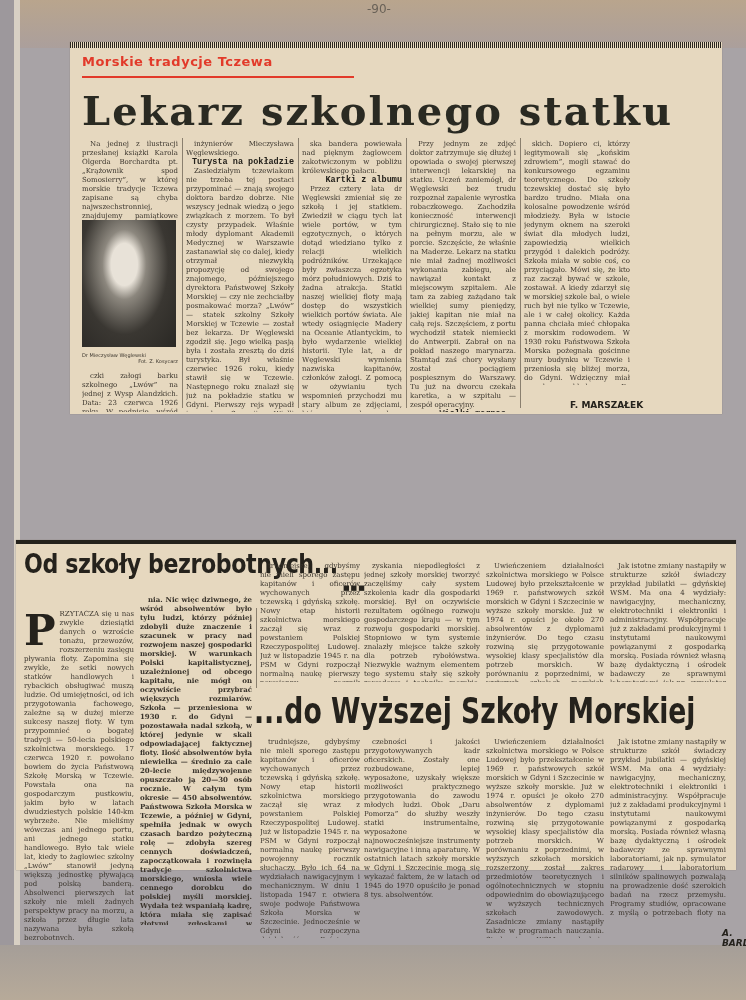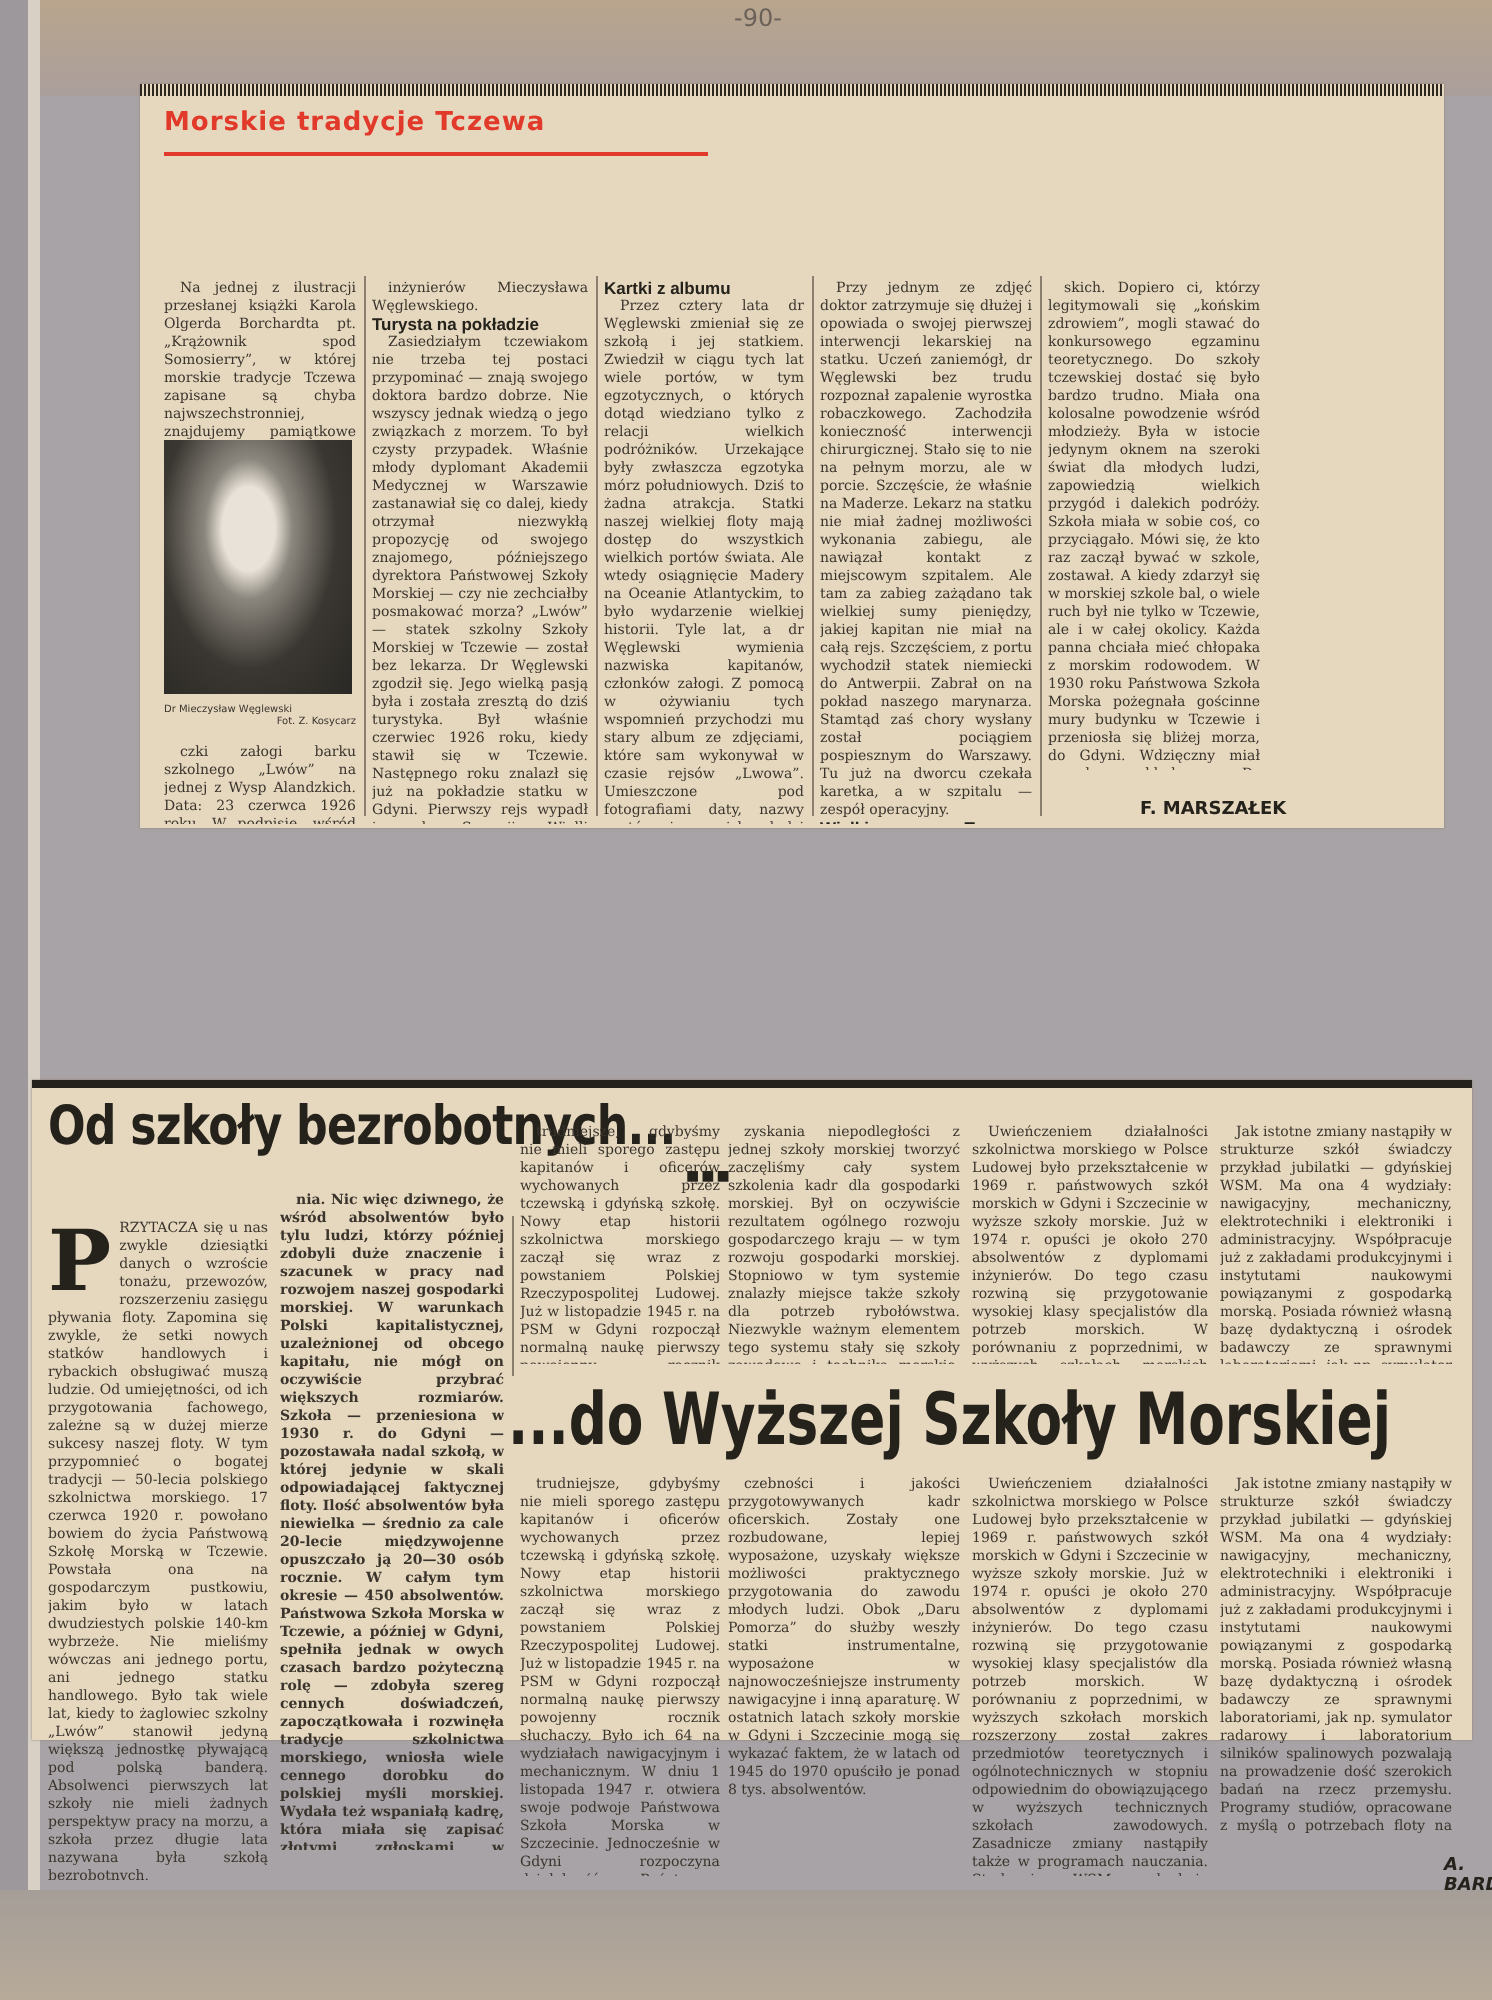--- a/index.html
+++ b/index.html
@@ -11,21 +11,21 @@
   .pagenum{position:absolute;left:367px;top:2px;font-family:"DejaVu Sans",sans-serif;font-size:12px;color:#6a6258;}
   .clip{position:absolute;background:#e6d8bf;box-shadow:0 0 1px #8a7f70;}
   .clip1{left:70px;top:42px;width:652px;height:372px;}
   .clip2{left:16px;top:540px;width:720px;height:330px;}
   .topbar{position:absolute;left:0;top:0;right:0;height:6px;background:repeating-linear-gradient(90deg,#2b2720 0 1px,#e6d8bf 1px 2px);}
   .kicker{position:absolute;left:12px;top:12px;font-family:"DejaVu Sans",sans-serif;font-weight:bold;font-size:13px;color:#e23a2a;letter-spacing:0.5px;}
   .kicker-line{position:absolute;left:12px;top:34px;width:272px;height:2px;background:#e23a2a;}
   .headline1{position:absolute;left:12px;top:45px;font-family:"DejaVu Serif",serif;font-weight:bold;font-size:40px;color:#2a2a22;letter-spacing:2px;white-space:nowrap;}
   .col{position:absolute;font-size:7px;line-height:9px;color:#3a342c;text-align:justify;overflow:hidden;}
   .col p{margin:0;text-indent:8px;}
-  .subhead{font-family:Liberation Sans, sans-serif;font-weight:bold;font-size:8.5px;text-align:left;margin:5px 0 4px;color:#25221c;text-indent:0 !important;}
+  .subhead{font-family:Liberation Mono, monospace;font-weight:bold;font-size:8.5px;text-align:right;margin:5px 0 4px;color:#25221c;text-indent:0 !important;}
   .photo{position:absolute;left:12px;top:178px;width:94px;height:127px;background:radial-gradient(ellipse at 45% 35%,#e8e2d8 0 18%,#8c877e 30%,#3a3732 60%,#2a2824 100%);}
   .caption{position:absolute;left:12px;top:310px;width:96px;font-family:"DejaVu Sans",sans-serif;font-size:5px;color:#3a342c;}
   .caption .c1{display:block;}
   .caption .c2{display:block;text-align:right;}
   .sig{position:absolute;font-family:"DejaVu Sans",sans-serif;font-weight:bold;font-size:9px;color:#25221c;}
   .vrule{position:absolute;width:1px;background:#8a7f6e;}
   .thickbar{position:absolute;left:0;top:0;right:0;height:4px;background:#25221c;}
   .headline2{position:absolute;left:8px;top:8px;font-family:"DejaVu Sans",sans-serif;font-weight:bold;font-size:27px;color:#25221c;transform:scaleX(0.82);transform-origin:left;white-space:nowrap;letter-spacing:-0.5px;}
   .headline3{position:absolute;left:238px;top:150px;font-family:"DejaVu Sans",sans-serif;font-weight:bold;font-size:36px;color:#25221c;transform:scaleX(0.74);transform-origin:left;white-space:nowrap;}
   .dropcap{float:left;font-family:"DejaVu Serif",serif;font-weight:bold;font-size:42px;line-height:38px;margin:2px 4px 0 0;color:#25221c;}
@@ -37,20 +37,21 @@
 <div class="page-edge"></div>
 <div class="left-strip"></div>
 <div class="left-fold"></div>
 <div class="bottom-edge"></div>
 <div class="pagenum">-90-</div>
 
 <div class="clip clip1">
   <div class="topbar"></div>
   <div class="kicker">Morskie tradycje Tczewa</div>
   <div class="kicker-line"></div>
+  <div class="headline1">Lekarz szkolnego statku</div>
 
   <div class="col" style="left:12px;top:98px;width:96px;height:80px;">
     <p>Na jednej z ilustracji przesłanej książki Karola Olgerda Borchardta pt. „Krążownik spod Somosierry”, w której morskie tradycje Tczewa zapisane są chyba najwszechstronniej, znajdujemy pamiątkowe zdjęcie z wycie-</p>
   </div>
   <div class="photo"></div>
   <div class="caption">
     <span class="c1">Dr Mieczysław Węglewski</span>
     <span class="c2">Fot. Z. Kosycarz</span>
   </div>
   <div class="col" style="left:12px;top:330px;width:96px;height:40px;">
@@ -59,20 +60,21 @@
 
   <div class="vrule" style="left:112px;top:96px;height:270px;"></div>
   <div class="col" style="left:116px;top:98px;width:108px;height:272px;">
     <p>inżynierów Mieczysława Węglewskiego.</p>
     <p class="subhead">Turysta na pokładzie</p>
     <p>Zasiedziałym tczewiakom nie trzeba tej postaci przypominać — znają swojego doktora bardzo dobrze. Nie wszyscy jednak wiedzą o jego związkach z morzem. To był czysty przypadek. Właśnie młody dyplomant Akademii Medycznej w Warszawie zastanawiał się co dalej, kiedy otrzymał niezwykłą propozycję od swojego znajomego, późniejszego dyrektora Państwowej Szkoły Morskiej — czy nie zechciałby posmakować morza? „Lwów” — statek szkolny Szkoły Morskiej w Tczewie — został bez lekarza. Dr Węglewski zgodził się. Jego wielką pasją była i została zresztą do dziś turystyka. Był właśnie czerwiec 1926 roku, kiedy stawił się w Tczewie. Następnego roku znalazł się już na pokładzie statku w Gdyni. Pierwszy rejs wypadł im do Szwecji. Wielli eksponaty do Sztokholmu na wystawę zorganizowaną przez polskie przedsiębiorstwo. Przez dwa tygodnie pol-</p>
   </div>
 
   <div class="vrule" style="left:228px;top:96px;height:270px;"></div>
   <div class="col" style="left:232px;top:98px;width:100px;height:272px;">
+    <p>ska bandera powiewała nad pięknym żaglowcem zakotwiczonym w pobliżu królewskiego pałacu.</p>
     <p class="subhead">Kartki z albumu</p>
     <p>Przez cztery lata dr Węglewski zmieniał się ze szkołą i jej statkiem. Zwiedził w ciągu tych lat wiele portów, w tym egzotycznych, o których dotąd wiedziano tylko z relacji wielkich podróżników. Urzekające były zwłaszcza egzotyka mórz południowych. Dziś to żadna atrakcja. Statki naszej wielkiej floty mają dostęp do wszystkich wielkich portów świata. Ale wtedy osiągnięcie Madery na Oceanie Atlantyckim, to było wydarzenie wielkiej historii. Tyle lat, a dr Węglewski wymienia nazwiska kapitanów, członków załogi. Z pomocą w ożywianiu tych wspomnień przychodzi mu stary album ze zdjęciami, które sam wykonywał w czasie rejsów „Lwowa”. Umieszczone pod fotografiami daty, nazwy portów i nazwiska ludzi sprawiają, że skromny amatorski albumik jest dziś dokumentem archiwalnym.</p>
   </div>
 
   <div class="vrule" style="left:336px;top:96px;height:270px;"></div>
   <div class="col" style="left:340px;top:98px;width:106px;height:272px;">
     <p>Przy jednym ze zdjęć doktor zatrzymuje się dłużej i opowiada o swojej pierwszej interwencji lekarskiej na statku. Uczeń zaniemógł, dr Węglewski bez trudu rozpoznał zapalenie wyrostka robaczkowego. Zachodziła konieczność interwencji chirurgicznej. Stało się to nie na pełnym morzu, ale w porcie. Szczęście, że właśnie na Maderze. Lekarz na statku nie miał żadnej możliwości wykonania zabiegu, ale nawiązał kontakt z miejscowym szpitalem. Ale tam za zabieg zażądano tak wielkiej sumy pieniędzy, jakiej kapitan nie miał na całą rejs. Szczęściem, z portu wychodził statek niemiecki do Antwerpii. Zabrał on na pokład naszego marynarza. Stamtąd zaś chory wysłany został pociągiem pospiesznym do Warszawy. Tu już na dworcu czekała karetka, a w szpitalu — zespół operacyjny.</p>
     <p class="subhead">Wielki magnes — Tczew</p>
 
   </div>

